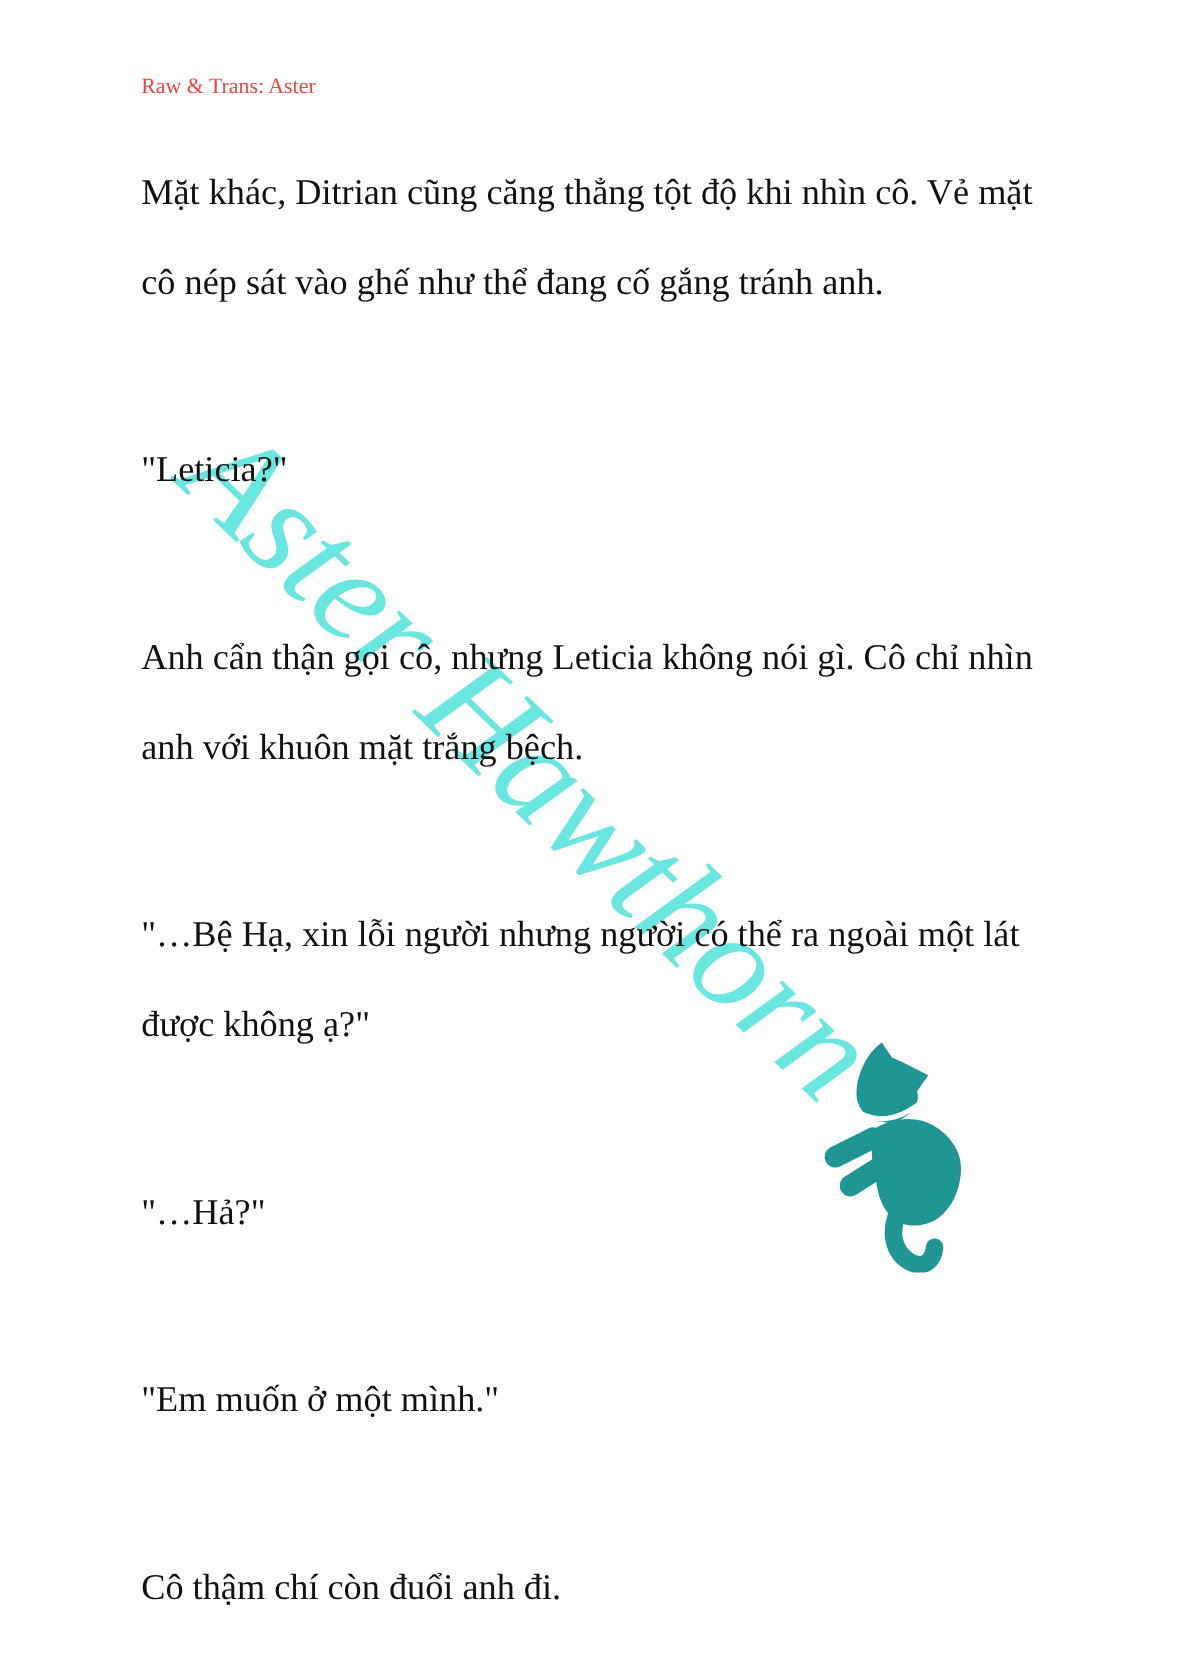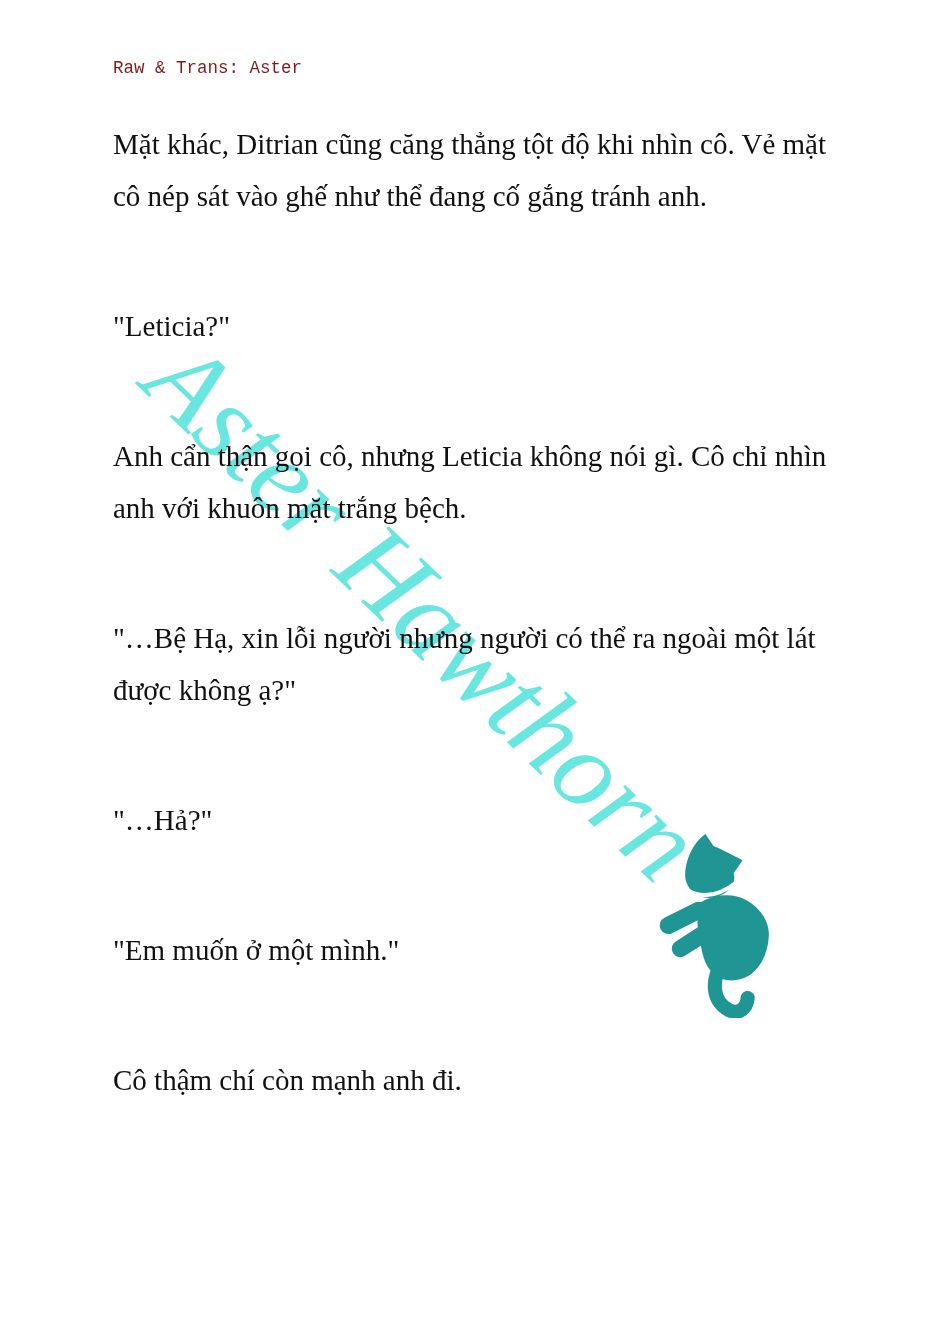--- a/index.html
+++ b/index.html
@@ -35,29 +35,29 @@
     left: 656px; top: 832px;
     width: 116px; height: 186px;
     z-index: 2;
   }
   .content {
     position: relative;
     z-index: 3;
     padding: 58px 113px 0 113px;
   }
   .credit {
-    font-family: Liberation Mono, monospace;
+    font-family: Liberation Serif, serif;
     font-size: 17.5px;
     line-height: 20px;
-    color: #7f1d1d;
+    color: #ef4444;
     margin-bottom: 40px;
   }
   .content p {
     font-size: 29px;
-    line-height: 52px;
+    line-height: 72px;
     color: #111111;
     margin: 0 0 78px 0;
     text-align: left;
   }
 </style>
 </head>
 <body>
 
 <div class="page">
 
@@ -92,16 +92,16 @@
 
   <div class="content">
     <div class="credit">Raw &amp; Trans: Aster</div>
 
     <p>Mặt khác, Ditrian cũng căng thẳng tột độ khi nhìn cô. Vẻ mặt cô nép sát vào ghế như thể đang cố gắng tránh anh.</p>
     <p>"Leticia?"</p>
     <p>Anh cẩn thận gọi cô, nhưng Leticia không nói gì. Cô chỉ nhìn anh với khuôn mặt trắng bệch.</p>
     <p>"…Bệ Hạ, xin lỗi người nhưng người có thể ra ngoài một lát được không ạ?"</p>
     <p>"…Hả?"</p>
     <p>"Em muốn ở một mình."</p>
-    <p>Cô thậm chí còn mạnh anh đi.</p>
+    <p>Cô thậm chí còn đuổi anh đi.</p>
   </div>
 
 </div>
 
 </body></html>

